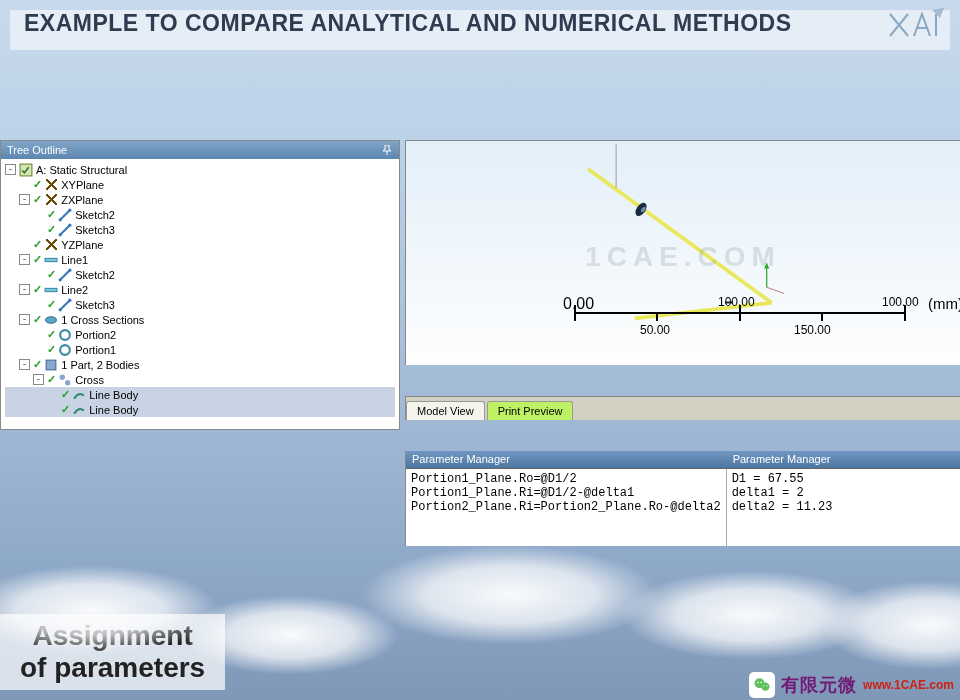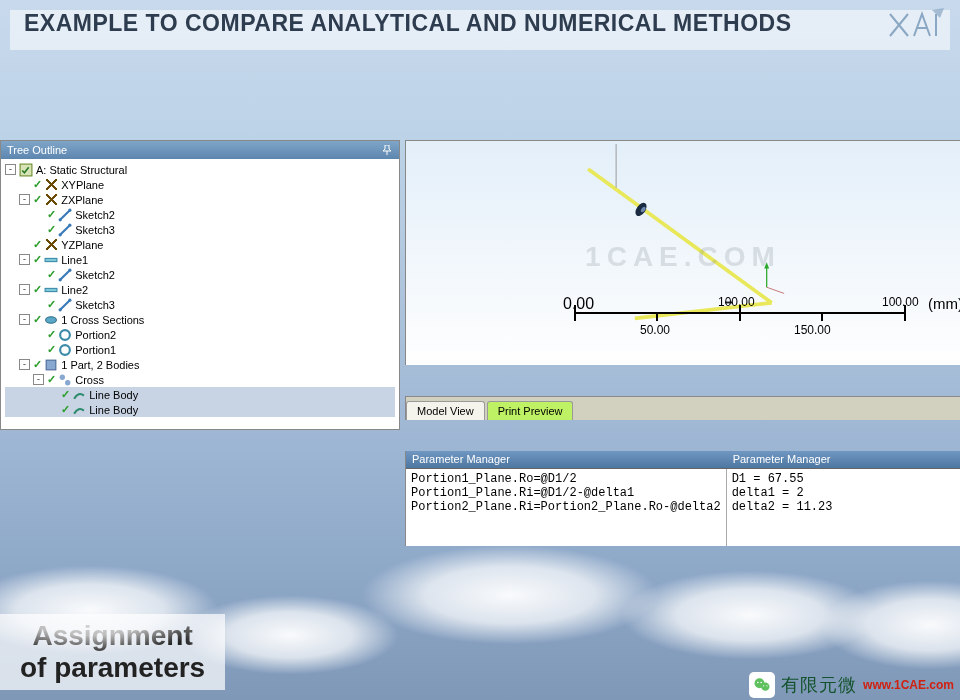--- a/index.html
+++ b/index.html
@@ -92,21 +92,21 @@
     height:18px; background: linear-gradient(to bottom,#6f97c2,#4d76a1);
     color:#fff; font-size:11px; padding:2px 6px; border-bottom:1px solid #666;
   }
   .param-body {
     flex:1; background:#fff; font-family: "Courier New", monospace; font-size:12px;
     padding:3px 5px; color:#000; white-space:pre; border-right:1px solid #aaa;
   }
   .param-col:last-child .param-body { border-right:none; }
   
   .br-wm { position:absolute; right:6px; bottom:2px; font-size:18px; font-family: "Microsoft YaHei", Arial; display:flex; align-items:center; gap:6px; }
-  .br-wm .yellow { color:#14532d; font-weight:normal; letter-spacing:1px;text-align:right; }
+  .br-wm .yellow { color:#701a75; font-weight:bold; letter-spacing:1px;text-align:right; }
   .br-wm .url { color:#d02010; font-size:12px; font-weight:bold; }
   .wechat { width:26px; height:26px; border-radius:5px; background:#fff; display:flex; align-items:center; justify-content:center; }
 </style>
 </head>
 <body>
 
 <div class="title-banner">
   <h1>EXAMPLE TO COMPARE ANALYTICAL AND NUMERICAL METHODS</h1>
 </div>
 <div class="logo-top-right">

